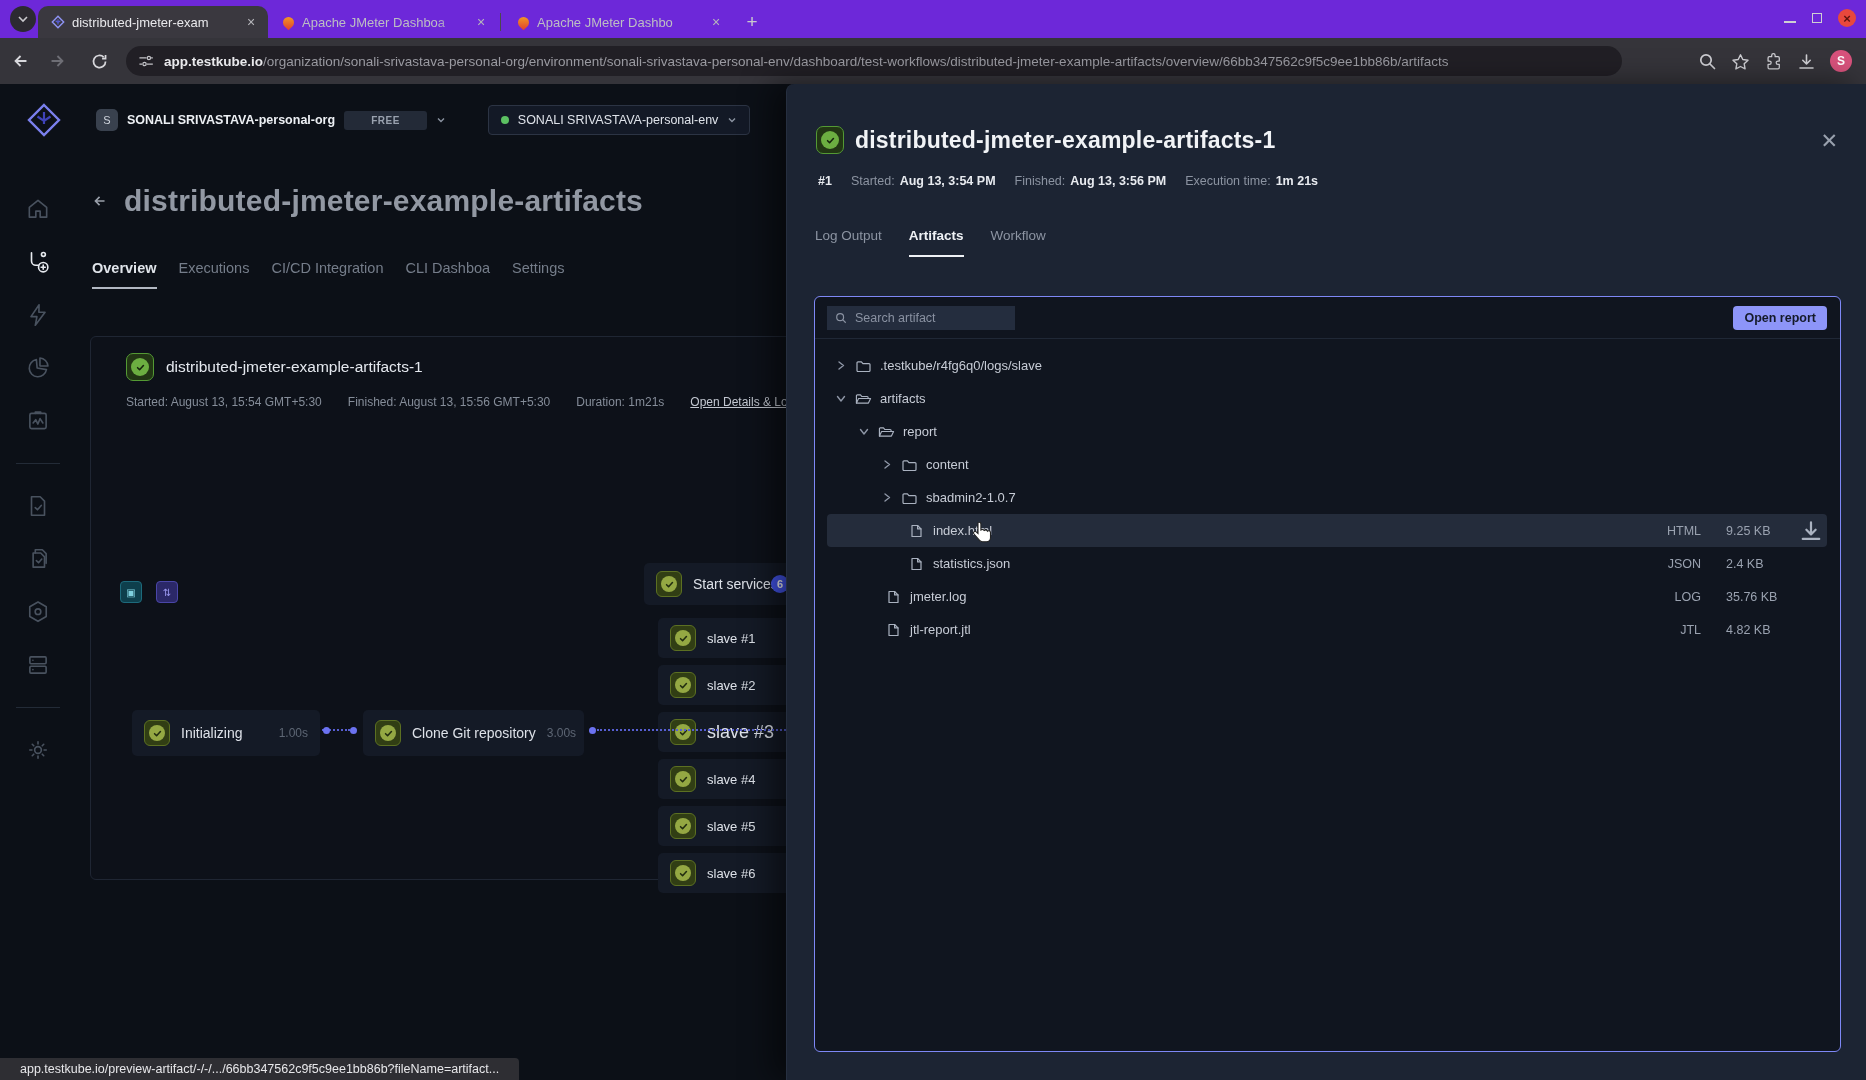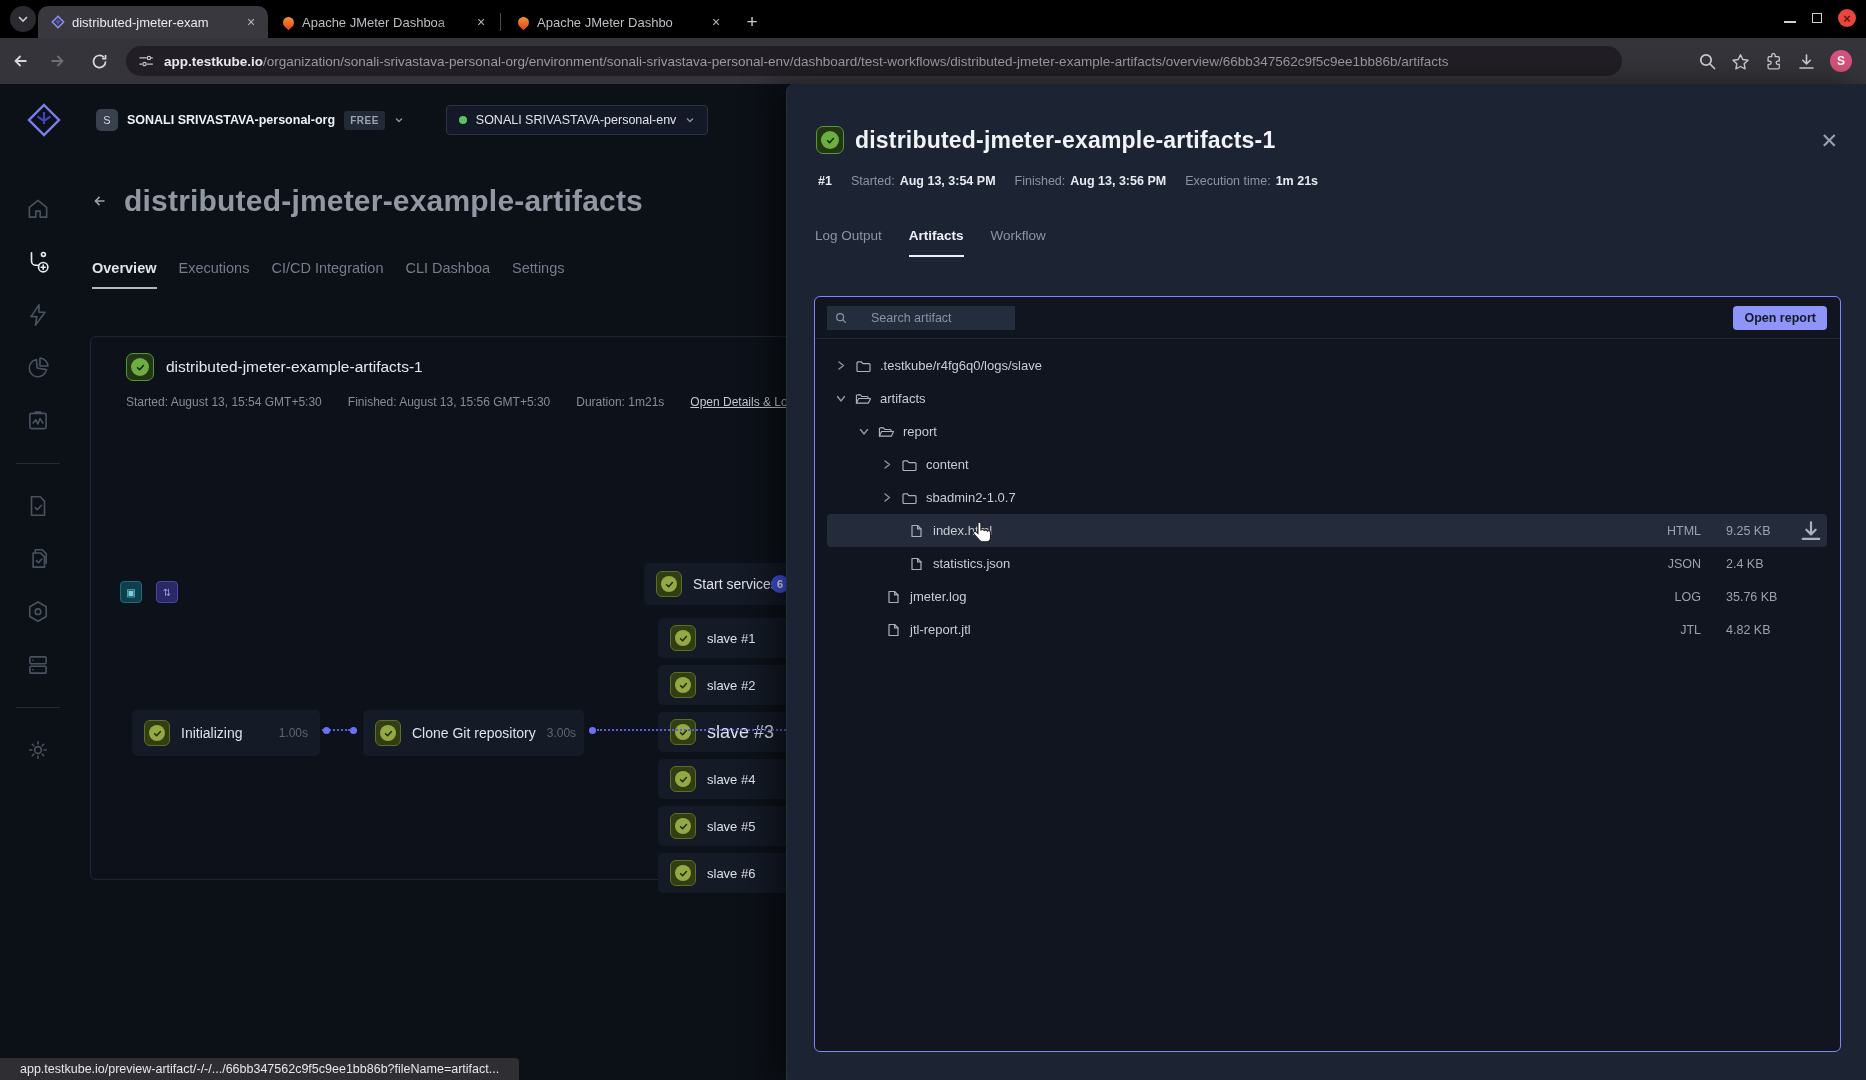--- a/index.html
+++ b/index.html
@@ -1,20 +1,20 @@
 <!DOCTYPE html>
 <html><head>
 <meta charset="utf-8">
 <style>
   html,body{margin:0;padding:0;background:#000;}
   *{box-sizing:border-box;font-family:"Liberation Sans",sans-serif;}
   #root{position:relative;width:1866px;height:1080px;overflow:hidden;background:#0c1017;}
 
   
-  .tabstrip{position:absolute;left:0;top:0;width:100%;height:38px;background:#000000;display:flex;align-items:flex-end;}
+  .tabstrip{position:absolute;left:0;top:0;width:100%;height:38px;background:#6d28d9;display:flex;align-items:flex-end;}
   .tabsearch{position:absolute;left:10px;top:6px;width:26px;height:26px;border-radius:13px;background:#2c2a31;color:#c9c9cd;display:flex;align-items:center;justify-content:center;}
   .tabs{position:absolute;left:38px;top:6px;display:flex;align-items:flex-end;height:32px;}
   .btab{width:230px;height:32px;border-radius:10px 10px 0 0;display:flex;align-items:center;padding:0 8px 0 12px;color:#bdbec3;font-size:13px;position:relative;}
   .btab.active{background:#3a383f;color:#e9e9ec;}
   .btab .ttl{flex:1;white-space:nowrap;overflow:hidden;margin:0 6px;-webkit-mask-image:linear-gradient(90deg,#000 82%,transparent);mask-image:linear-gradient(90deg,#000 82%,transparent);}
   .btab .x{width:18px;height:18px;border-radius:9px;display:flex;align-items:center;justify-content:center;font-size:14px;color:#b7b7bc;}
   .tabdiv{width:1px;height:18px;background:#4b494f;margin:0 2px 7px 2px;}
   .newtab{width:26px;height:26px;margin:0 0 3px 6px;border-radius:13px;color:#c9c9cd;font-size:19px;display:flex;align-items:center;justify-content:center;}
   .fav{width:16px;height:16px;flex:0 0 16px;display:flex;align-items:center;justify-content:center;}
   .fav.jmeter i{display:block;width:11px;height:11px;border-radius:0 60% 60% 60%;transform:rotate(-135deg);background:linear-gradient(135deg,#e03d2f,#f5a623);}
@@ -37,21 +37,21 @@
   .sidebar{position:absolute;left:0;top:0;width:76px;bottom:0;display:flex;flex-direction:column;align-items:center;padding-top:112px;}
   .side-ic{width:26px;height:26px;color:#49525f;margin-bottom:27px;display:flex;align-items:center;justify-content:center;}
   .side-ic.active{color:#e7eaef;}
   .side-div{width:44px;height:1px;background:#232b37;margin:2px 0 29px 0;}
   .applogo{position:absolute;left:26px;top:18px;width:36px;height:36px;}
 
   .apphead{position:absolute;left:76px;top:14px;height:44px;display:flex;align-items:center;}
   .orgsel{display:flex;align-items:center;gap:9px;margin-left:20px;}
   .orgav{width:22px;height:22px;border-radius:5px;background:#39414e;color:#cfd4dc;font-size:11px;display:flex;align-items:center;justify-content:center;}
   .orgname{font-size:12.5px;color:#edf0f4;font-weight:bold;}
-  .badge-free{background:#232a37;color:#99a1ae;font-size:10px;font-weight:bold;letter-spacing:.5px;padding:4px 6px;border-radius:3px;}
+  .badge-free{background:#232a37;color:#99a1ae;font-size:10px;font-weight:bold;letter-spacing:.5px;padding:4px 27px;border-radius:3px;}
   .chev{color:#8b93a1;display:flex;}
   .envsel{display:flex;align-items:center;gap:9px;margin-left:42px;border:1px solid #2c3444;border-radius:4px;height:30px;padding:0 12px;background:#131926;}
   .envdot{width:8px;height:8px;border-radius:50%;background:#5cc162;}
   .envname{font-size:12.5px;color:#dfe3ea;}
 
   .main{position:absolute;left:76px;top:0;right:0;bottom:0;}
   .titlerow{position:absolute;left:14px;top:100px;display:flex;align-items:center;gap:14px;}
   .backarrow{color:#9aa0ab;display:flex;}
   .pagetitle{font-size:30px;font-weight:bold;color:#9298a3;letter-spacing:.2px;}
   .ptabs{position:absolute;left:16px;top:176px;display:flex;gap:22px;}
@@ -92,21 +92,21 @@
   .dtitle{font-size:23px;font-weight:bold;color:#f1f3f6;letter-spacing:.2px;}
   .dmeta{position:absolute;left:31px;top:90px;display:flex;align-items:center;gap:19px;font-size:12.5px;}
   .dmeta .lab{color:#8c94a2;} .dmeta .val{color:#e8ebf0;font-weight:bold;margin-left:5px;}
   .dmeta .run{color:#e8ebf0;font-weight:bold;}
   .dtabs{position:absolute;left:28px;top:144px;display:flex;gap:27px;}
   .dtab{font-size:13.5px;color:#8c94a2;padding-bottom:12px;}
   .dtab.active{color:#eef1f5;font-weight:bold;border-bottom:2.5px solid #eef1f5;}
 
   .abox{position:absolute;left:27px;top:212px;width:1027px;height:756px;border:1px solid #7e88f6;border-radius:6px;background:#10151f;overflow:hidden;}
   .aboxhead{height:42px;display:flex;align-items:center;padding:0 13px 0 12px;border-bottom:1px solid #202836;}
-  .searchbox{width:188px;height:24px;background:#242d3e;border-radius:0;display:flex;align-items:center;padding:0 8px;gap:22px;color:#8a92a2;}
+  .searchbox{width:188px;height:24px;background:#242d3e;border-radius:0;display:flex;align-items:center;padding:0 8px;gap:6px;color:#8a92a2;}
   .searchbox input{background:transparent;border:0;outline:none;color:#d7dbe2;font-size:12.5px;width:100%;}
   .searchbox input::placeholder{color:#8a92a2;}
   .openreport{margin-left:auto;background:#8d95f8;color:#141a29;font-size:12.5px;font-weight:bold;border:0;border-radius:4px;padding:5px 11px;}
   .tree{padding-top:10px;}
   .trow{height:33px;margin:0 13px 0 12px;padding-right:4px;border-radius:4px;display:flex;align-items:center;font-size:13px;color:#c7ccd6;}
   .trow.hover{background:#242c3b;}
   .trow .tchev{width:16px;display:flex;justify-content:center;color:#8d95a5;flex:0 0 16px;}
   .trow .tic{width:17px;display:flex;justify-content:center;color:#aab2c0;margin:0 8px 0 6px;flex:0 0 17px;}
   .trow .tlabel{white-space:nowrap;}
   .rright{margin-left:auto;display:flex;align-items:center;font-size:12.5px;color:#9aa2b0;}

